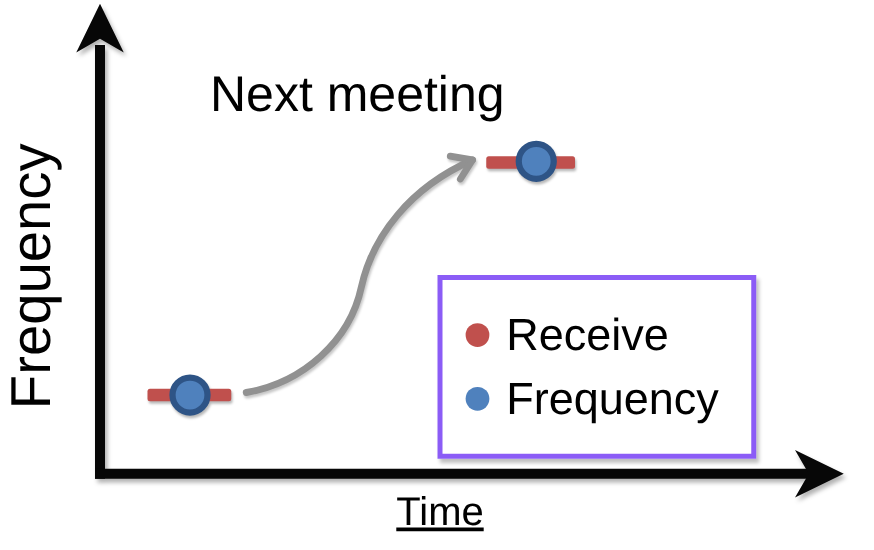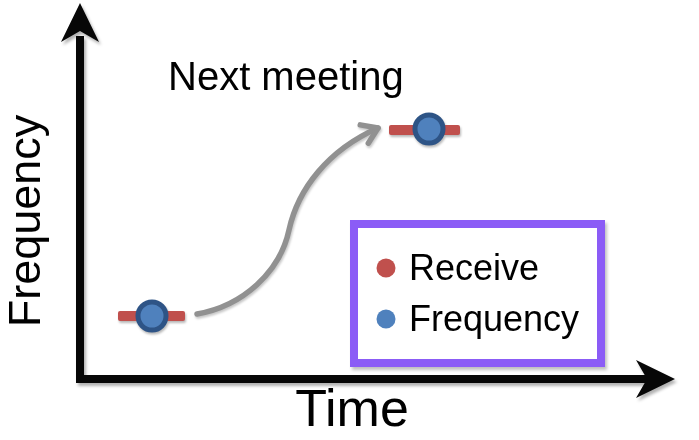--- a/index.html
+++ b/index.html
@@ -17,29 +17,29 @@
   .axis-head { fill:#070707; }
 
   .hop-path { fill:none; stroke-width:5.5; stroke-linecap:round; }
   .hop-head { fill:none; stroke:#919191; stroke-width:5.5; stroke-linecap:round; stroke-linejoin:round; }
 
   .rx-bar   { stroke:none; }
   .tx-dot   { stroke:#2E5486; stroke-width:5; }
 
   .label { position:absolute; white-space:nowrap; color:#000; }
   .annotation-label { left:168px; top:54px; font-size:40px; line-height:1.1; }
-  .x-axis-label { left:252px; top:380px; width:200px; text-align:center; font-size:52px; line-height:1.1; }
+  .x-axis-label { left:252px; top:392px; width:200px; text-align:center; font-size:32px; line-height:1.1;text-decoration:underline; }
   .y-axis-label {
     left:-95px; top:196px; width:240px; height:50px; text-align:center;
     font-size:45px; line-height:50px; transform:rotate(-90deg);
   }
 
   .legend {
     position:absolute; left:350px; top:220px; width:255px; height:147px;
-    box-sizing:border-box; border:8px solid #8b5cf6; background:#fff;
+    box-sizing:border-box; border:4px solid #8b5cf6; background:#fff;
     box-shadow:2px 3px 3px rgba(0,0,0,0.25);
     display:flex; flex-direction:column; justify-content:center;
     gap:9px; padding-left:18px;
   }
   .legend-row { display:flex; align-items:center; gap:13px; }
   .legend-row svg { flex:0 0 auto; }
   .legend-text { font-size:36px; line-height:42px; }
 </style>
 </head>
 <body>

